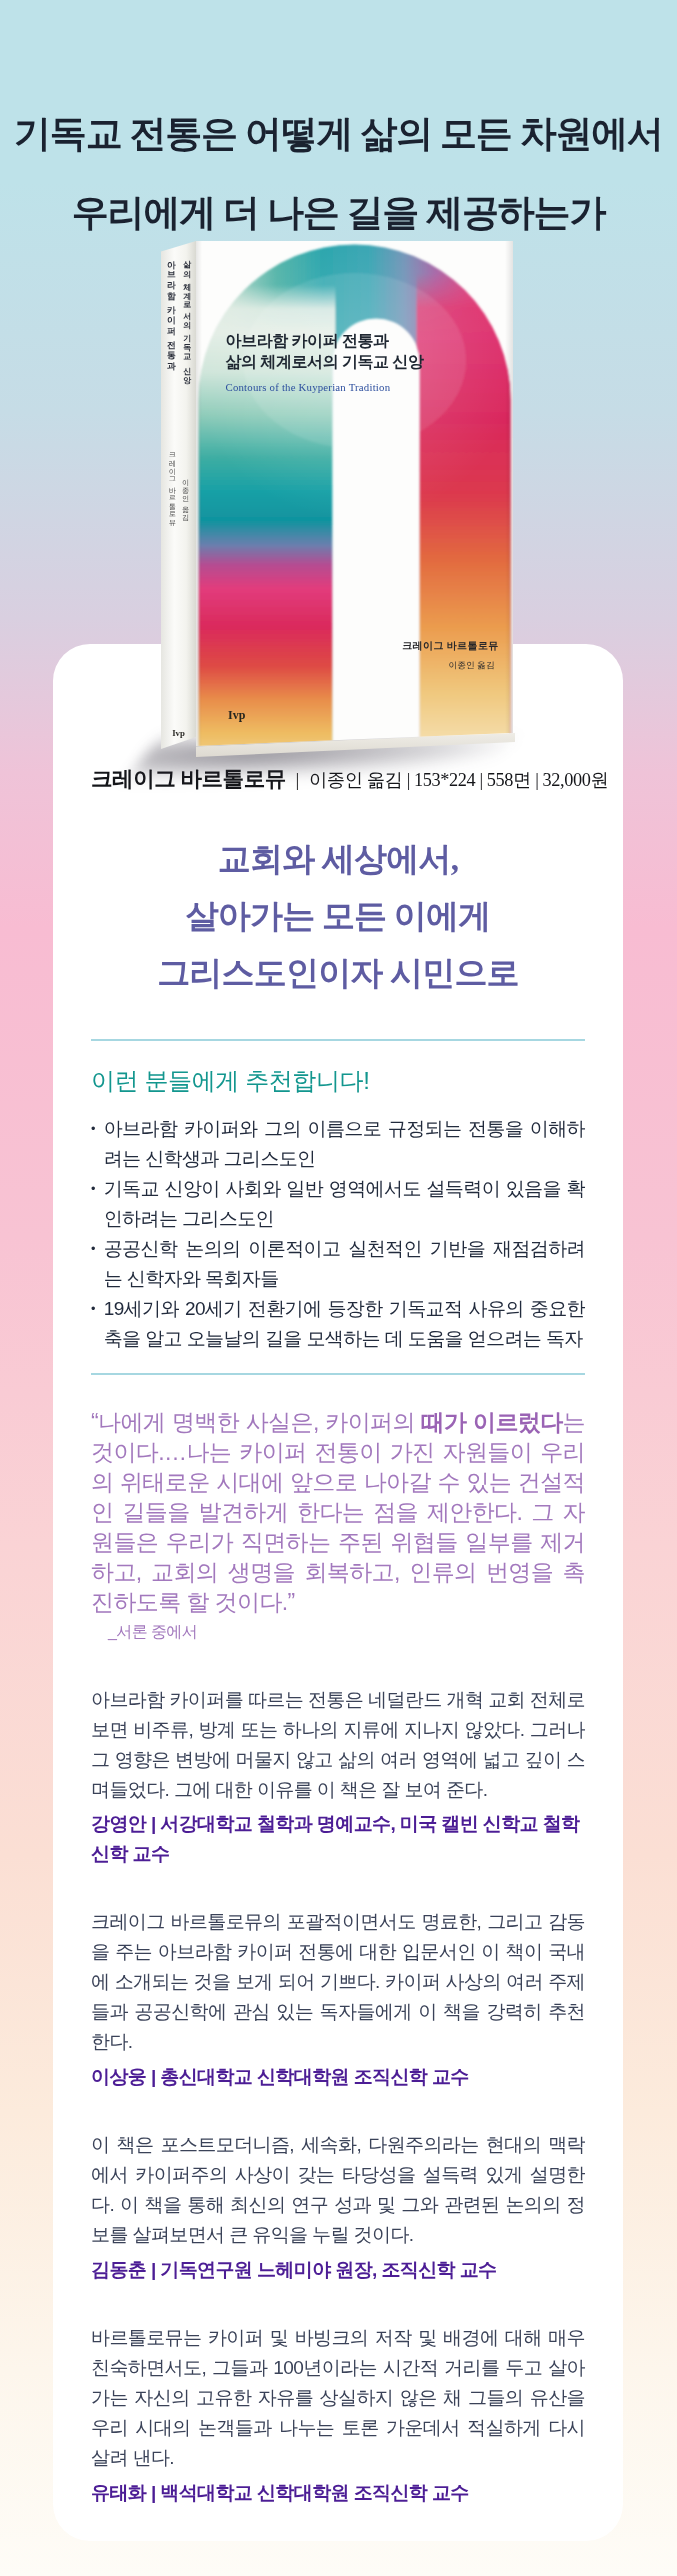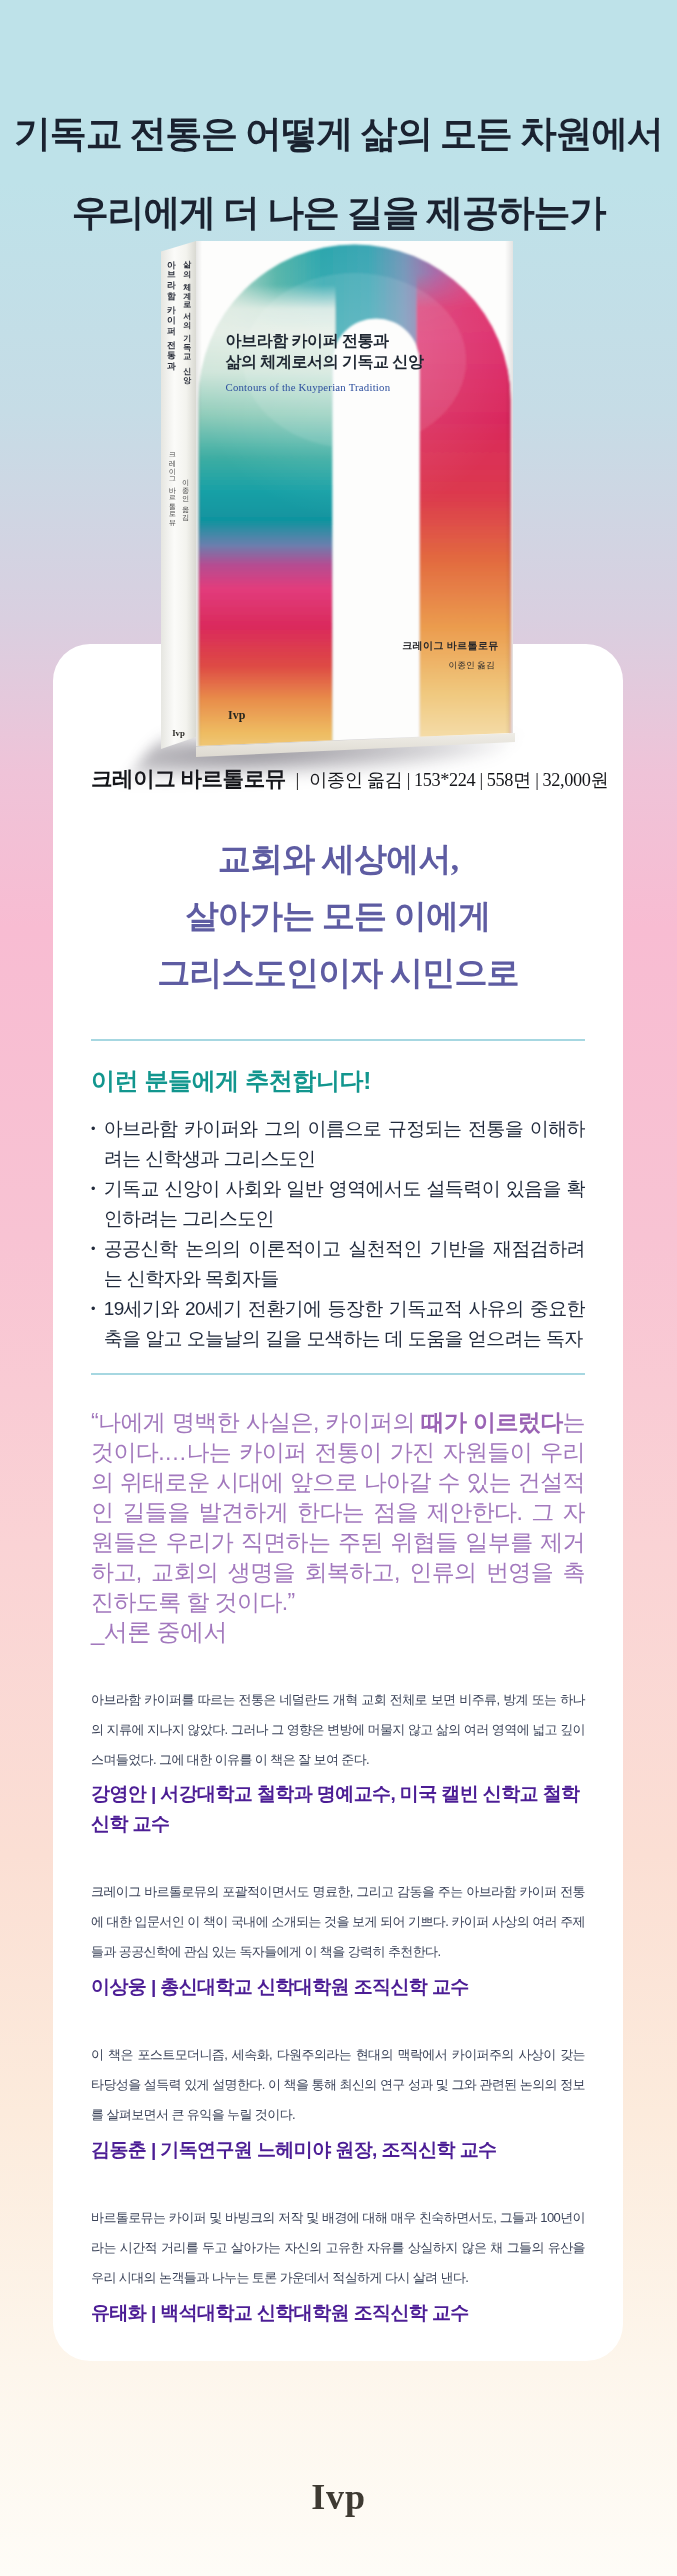--- a/index.html
+++ b/index.html
@@ -94,38 +94,38 @@
   .info-sep{font-size:19px;padding:0 9.6px;font-weight:400;color:#1b1b1b;}
   .info-details{font-size:18.3px;letter-spacing:-0.4px;}
   .tagline{
     margin-top:38px;text-align:center;
     font-family:"Liberation Serif","DejaVu Serif",serif;font-weight:700;
     font-size:33px;line-height:57px;color:#5e5ca2;letter-spacing:-0.8px;
   }
   .divider{margin-top:37px;height:1.6px;background:#a6d7e1;}
   .divider.second{margin-top:19px;}
   .rec-heading{
-    margin-top:24px;font-weight:700;font-size:24px;color:#12968e;letter-spacing:-0.4px;
+    margin-top:24px;font-weight:400;font-size:24px;color:#12968e;letter-spacing:-0.4px;
   }
   .rec-list{margin:17.5px 0 0;padding:0;list-style:none;}
   .rec-list li{
     position:relative;padding-left:12.7px;text-align:justify;
     font-size:19px;line-height:30px;color:#222b3d;letter-spacing:-0.6px;
   }
   .rec-list li::before{content:"•";position:absolute;left:0;top:0;font-size:12.7px;line-height:30px;color:#222b3d;}
   .quote{
     margin-top:32px;text-align:justify;
     font-size:23px;line-height:30px;color:#a278bd;letter-spacing:-0.6px;
   }
   .quote .quote-em{font-weight:700;color:#9a63b4;}
-  .quote-source{font-size:24px;line-height:30px;color:#a278bd;letter-spacing:-0.6px;}
+  .quote-source{font-size:16px;line-height:30px;color:#a278bd;letter-spacing:-0.6px;margin-left:17px;}
   .endorsement{margin-top:38px;}
   .endorsement p{
     margin:0;text-align:justify;
-    font-size:13px;line-height:30px;color:#3a4258;letter-spacing:-0.6px;
+    font-size:19px;line-height:30px;color:#3a4258;letter-spacing:-0.6px;
   }
   .attribution{margin-top:4.8px;font-size:19px;line-height:30px;font-weight:700;color:#4c1d95;letter-spacing:-0.6px;}
   
   .footer-logo{
     position:absolute;top:2476px;left:0;right:0;text-align:center;z-index:1;
     font-family:"Liberation Serif","DejaVu Serif",serif;font-weight:600;
     font-size:36px;color:#3e3a32;letter-spacing:0.8px;
   }
 </style>
 </head>

